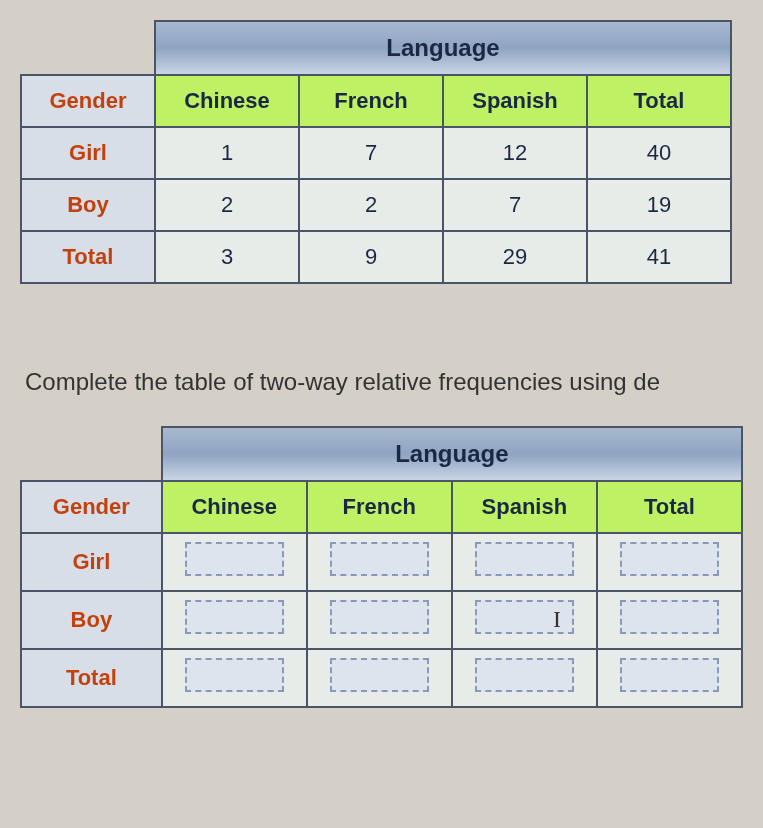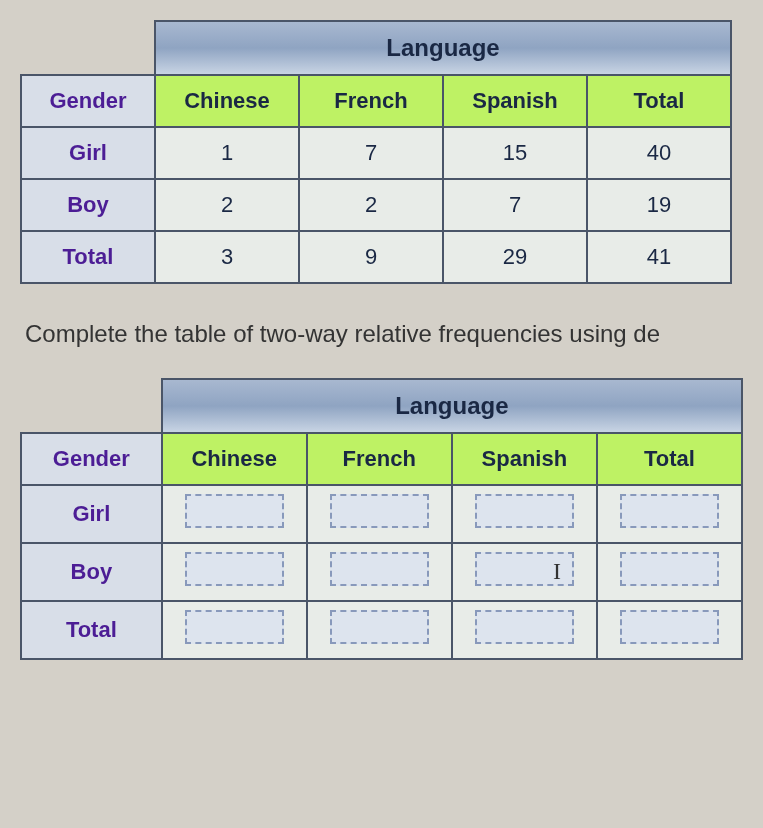--- a/index.html
+++ b/index.html
@@ -40,33 +40,33 @@
     }
     
     .col-header {
       background: #bef264;
       color: #1a2844;
       font-weight: bold;
     }
     
     .row-header {
       background: #d8dee8;
-      color: #4c1d95;
+      color: #c2410c;
       font-weight: bold;
       width: 100px;
     }
     
     .data-cell {
       background: #e8ece8;
       color: #1a2844;
       width: 110px;
     }
     
     .instruction {
-      margin: 36px 0 20px 0;
+      margin: 84px 0 20px 0;
       font-size: 24px;
       color: #333;
       padding-left: 5px;
     }
     
     .input-cell {
       background: #e8ece8;
       padding: 8px 10px;
       width: 120px;
     }
@@ -119,21 +119,21 @@
     <th class="col-header row-header">Gender</th>
     <th class="col-header">Chinese</th>
     <th class="col-header">French</th>
     <th class="col-header">Spanish</th>
     <th class="col-header">Total</th>
   </tr>
   <tr>
     <th class="row-header">Girl</th>
     <td class="data-cell">1</td>
     <td class="data-cell">7</td>
-    <td class="data-cell">15</td>
+    <td class="data-cell">12</td>
     <td class="data-cell">40</td>
   </tr>
   <tr>
     <th class="row-header">Boy</th>
     <td class="data-cell">2</td>
     <td class="data-cell">2</td>
     <td class="data-cell">7</td>
     <td class="data-cell">19</td>
   </tr>
   <tr>

